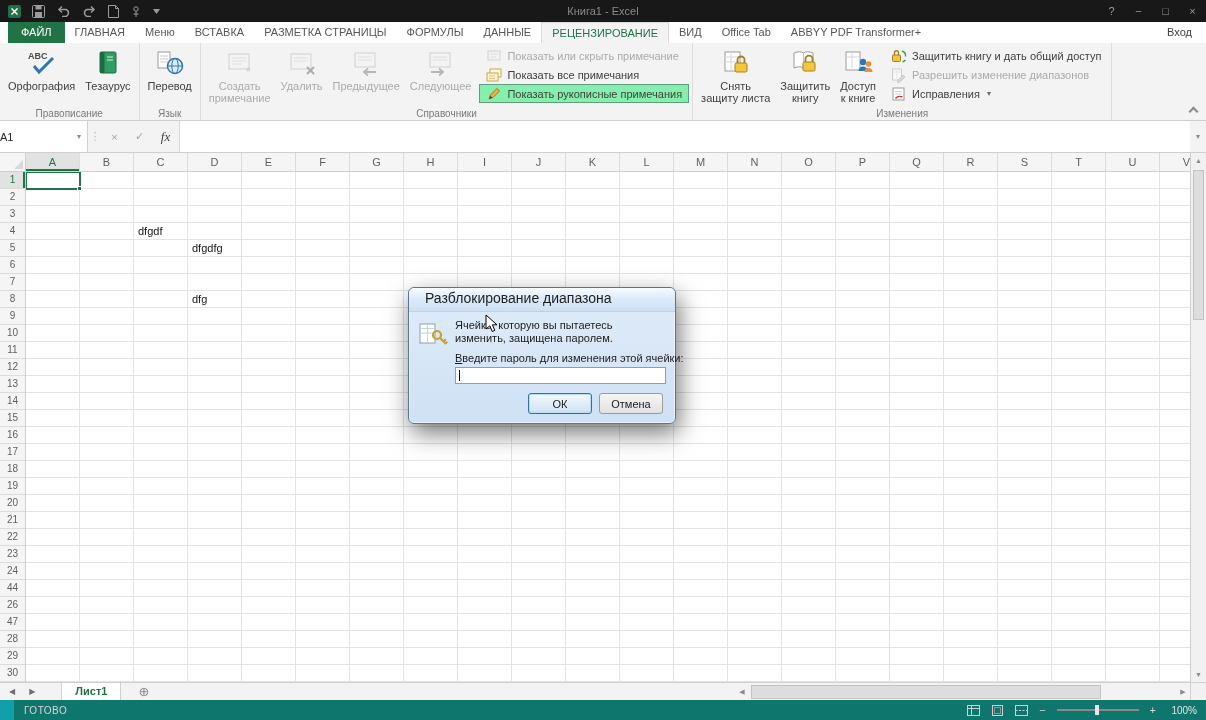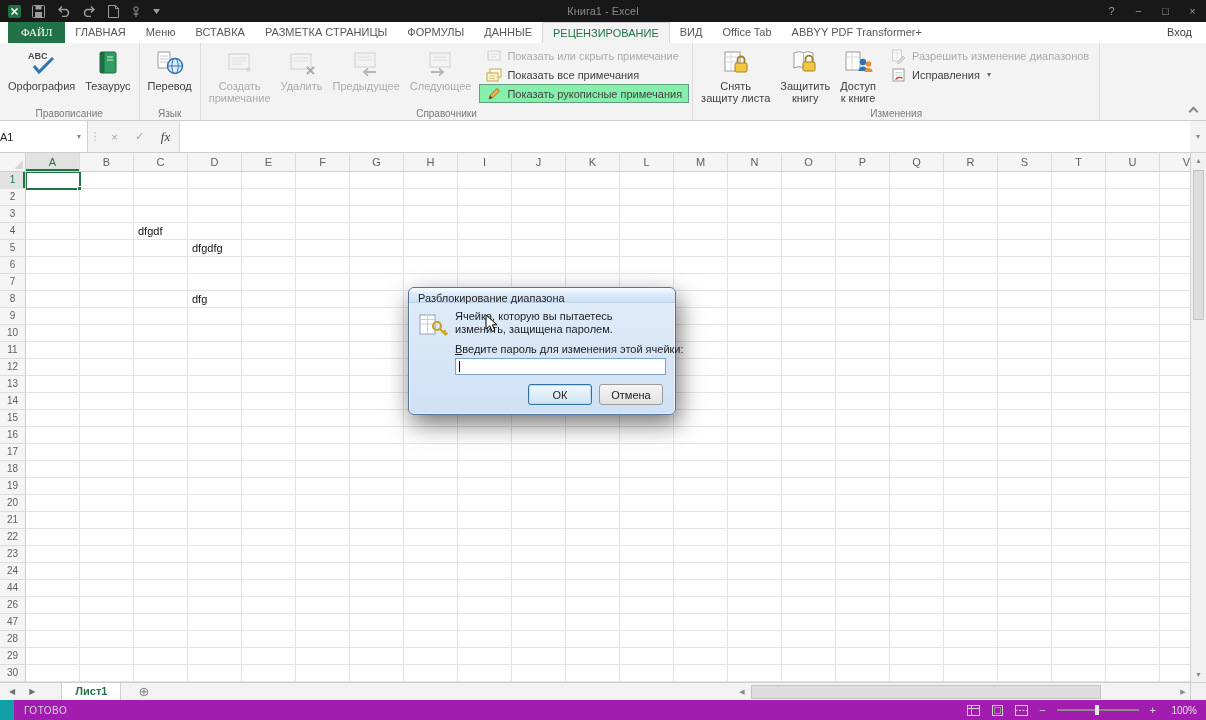--- a/index.html
+++ b/index.html
@@ -12,21 +12,21 @@
 .qat{display:flex;align-items:center;gap:11px;padding-left:8px;z-index:2;}
 .qicon{display:inline-flex;align-items:center;justify-content:center;height:14px;}
 .win-title{position:absolute;left:0;right:0;text-align:center;font-size:11px;color:#8a8a8a;}
 .wincontrols{margin-left:auto;display:flex;height:100%;z-index:2;}
 .wc{width:27px;display:flex;align-items:center;justify-content:center;color:#9b9b9b;font-size:11px;}
 
 
 .tabrow{position:absolute;left:0;top:22px;right:0;height:21px;background:#fff;display:flex;align-items:stretch;}
 .tabs{display:flex;padding-left:8px;}
 .tab{padding:0 10px;line-height:21px;color:#565656;font-size:11px;white-space:nowrap;}
-.tab.file{background:#217346;color:#fff;padding:0 13px;font-family:Liberation Serif, serif;}
+.tab.file{background:#217346;color:#fff;padding:0 13px;}
 .tab.active{color:#217346;background:#f3f3f3;border:1px solid #d9d9d9;border-bottom:0;line-height:20px;}
 .signin{margin-left:auto;line-height:21px;padding-right:14px;color:#3f3f3f;white-space:nowrap;}
 
 
 .ribbon{position:absolute;left:0;top:43px;right:0;height:78px;background:#f3f3f3;border-bottom:1px solid #cfcfcf;}
 .ribbon-groups{display:flex;height:100%;overflow:hidden;}
 .rgroup{position:relative;border-right:1px solid #dcdcdc;padding:2px 3px 13px;flex:0 0 auto;}
 .rg-body{display:flex;align-items:stretch;height:100%;}
 .rg-label{position:absolute;left:0;right:0;bottom:1px;text-align:center;font-size:10px;color:#7a7a7a;white-space:nowrap;}
 .rbtn-large{display:flex;flex-direction:column;align-items:center;padding:3px 5px 0;color:#3f3f3f;}
@@ -79,34 +79,34 @@
 .sheettabs{display:flex;margin-left:26px;height:100%;}
 .sheettab{height:100%;line-height:17px;background:#fff;color:#217346;font-weight:bold;padding:0 13px;border-left:1px solid #d0d0d0;border-right:1px solid #d0d0d0;font-size:11px;}
 .addsheet{margin-left:17px;color:#868686;font-size:13px;line-height:17px;}
 .hscroll{position:absolute;left:735px;right:16px;top:1px;bottom:1px;display:flex;align-items:center;}
 .hs-arrow{width:14px;text-align:center;color:#8a8a8a;font-size:7px;}
 .hs-track{flex:1;position:relative;height:14px;}
 .hs-thumb{position:absolute;left:2px;top:0;height:14px;width:82%;background:#dddddd;border:1px solid #c3c3c3;}
 .sr-corner{position:absolute;right:0;top:0;width:16px;height:100%;background:#f1f1f1;border-left:1px solid #d0d0d0;}
 
 
-.statusbar{position:absolute;left:0;top:700px;right:0;height:20px;background:#a21caf;display:flex;align-items:center;}
+.statusbar{position:absolute;left:0;top:700px;right:0;height:20px;background:#0f766e;display:flex;align-items:center;}
 .brand{width:14px;height:20px;background:#11a0a8;}
 .sb-mode{margin-left:10px;font-size:10px;letter-spacing:.5px;color:#d6d6d6;}
 .sb-right{margin-left:auto;display:flex;align-items:center;gap:11px;padding-right:9px;}
 .viewbtn{display:inline-flex;align-items:center;}
 .zoomsign{color:#d6d6d6;font-size:11px;}
 .zoom-track{width:82px;height:2px;background:#8a8a8a;position:relative;}
 .zoom-tick{position:absolute;left:40px;top:-3px;width:1px;height:8px;background:#8a8a8a;}
 .zoom-thumb{position:absolute;left:38px;top:-4px;width:4px;height:10px;background:#e8e8e8;}
 .zoom-pct{font-size:10px;color:#e3e3e3;min-width:30px;text-align:right;}
 
 
 .dialog{position:absolute;left:408px;top:287px;width:268px;z-index:40;border-radius:6px;border:1px solid #56749c;background:linear-gradient(#e0ecf9,#cfe1f4);box-shadow:3px 9px 24px rgba(0,0,0,.55), inset 0 0 0 1px rgba(255,255,255,.55);}
-.dlg-title{height:15px;line-height:21px;padding-left:9px;font-size:11px;color:#1e1e1e;background:linear-gradient(#f8fcff,#dcebfa 45%,#cde1f5);border-radius:6px 6px 0 0;border-bottom:1px solid #bcd1e8;}
+.dlg-title{height:24px;line-height:21px;padding-left:16px;font-size:14px;color:#1e1e1e;background:linear-gradient(#f8fcff,#dcebfa 45%,#cde1f5);border-radius:6px 6px 0 0;border-bottom:1px solid #bcd1e8;}
 .dlg-body{padding:7px 12px 9px 10px;position:relative;}
 .dlg-icon{position:absolute;left:10px;top:10px;width:30px;height:28px;}
 .dlg-msg{margin-left:36px;width:205px;line-height:13px;color:#1c1c1c;}
 .dlg-label{margin-left:36px;margin-top:7px;color:#1c1c1c;white-space:nowrap;}
 .dlg-label::first-letter{text-decoration:underline;}
 .dlg-input{margin-left:36px;margin-top:3px;width:211px;height:17px;background:#fff;border:1px solid #7ba2cc;position:relative;}
 .caret{position:absolute;left:3px;top:2px;width:1px;height:11px;background:#000;}
 .dlg-buttons{display:flex;justify-content:flex-end;gap:7px;margin-top:9px;}
 .btn{width:64px;height:21px;display:flex;align-items:center;justify-content:center;font-size:11px;color:#1c1c1c;border-radius:3px;}
 .btn.ok{border:1px solid #2f73a8;background:linear-gradient(#f3f9fd,#cfe3f3);box-shadow:inset 0 0 0 1px #b9dbf1;}
@@ -357,20 +357,30 @@
                   <circle cx="20" cy="13" r="3.2" fill="#2e75b6"></circle>
                   <path d="M15.5 22 a4.5 4.5 0 0 1 9 0 z" fill="#2e75b6"></path>
                   <circle cx="25.5" cy="15" r="2.8" fill="#e58f3a"></circle>
                   <path d="M21.5 23 a4 4 0 0 1 8 0 z" fill="#e58f3a"></path>
                 </svg>
               </span>
               <span class="rlabel">Доступ
 к книге</span>
             </div>
             <div class="rg-col">
+              <div class="rbtn-small">
+                <span class="ricon">
+                  <svg width="16" height="16">
+                    <rect x="1.5" y="7" width="8" height="6.5" rx="1" fill="#f3c63f" stroke="#a3801f"></rect>
+                    <path d="M3.5 7 V4.8 a2 2 0 0 1 4 0 V7" fill="none" stroke="#a3801f" stroke-width="1.4"></path>
+                    <path d="M11 3 a5 5 0 0 1 3.5 5.5 M14.5 12 a5 5 0 0 1 -3 1.8" fill="none" stroke="#3f9e4f" stroke-width="1.4"></path>
+                  </svg>
+                </span>
+                <span class="rlabel">Защитить книгу и дать общий доступ</span>
+              </div>
               <div class="rbtn-small disabled">
                 <span class="ricon">
                   <svg width="16" height="16">
                     <rect x="1.5" y="2" width="9" height="11" fill="#fff" stroke="#9a9a9a"></rect>
                     <line x1="1.5" y1="5" x2="10.5" y2="5" stroke="#d6d6d6"></line>
                     <line x1="6" y1="2" x2="6" y2="13" stroke="#d6d6d6"></line>
                     <path d="M7 13 l5 -5 2 2 -5 5 -2.5 .5 z" fill="#f2b24a" stroke="#9c7422" stroke-width=".6"></path>
                   </svg>
                 </span>
                 <span class="rlabel">Разрешить изменение диапазонов</span>

